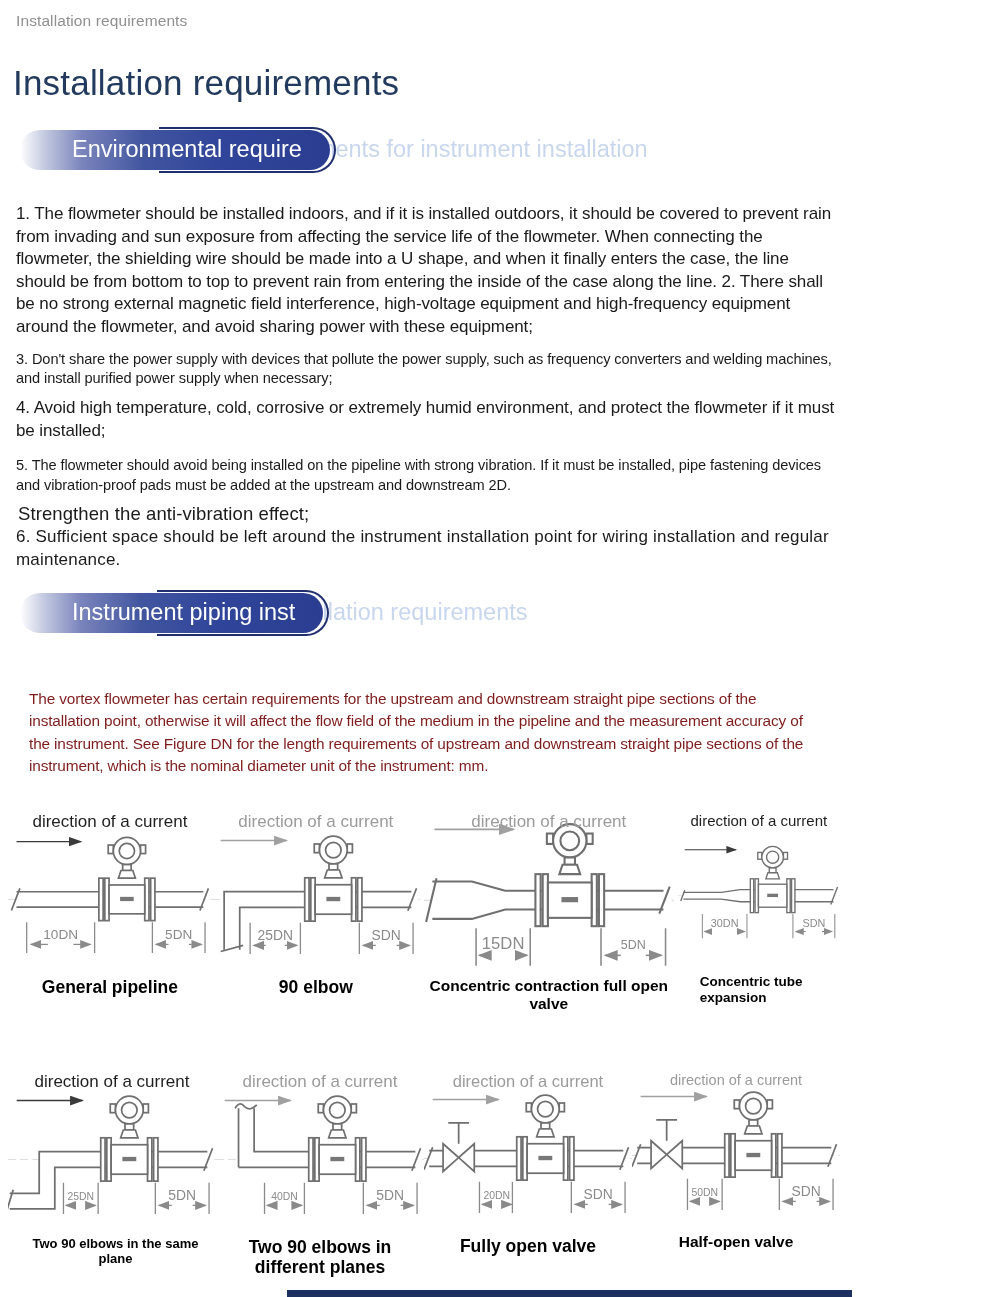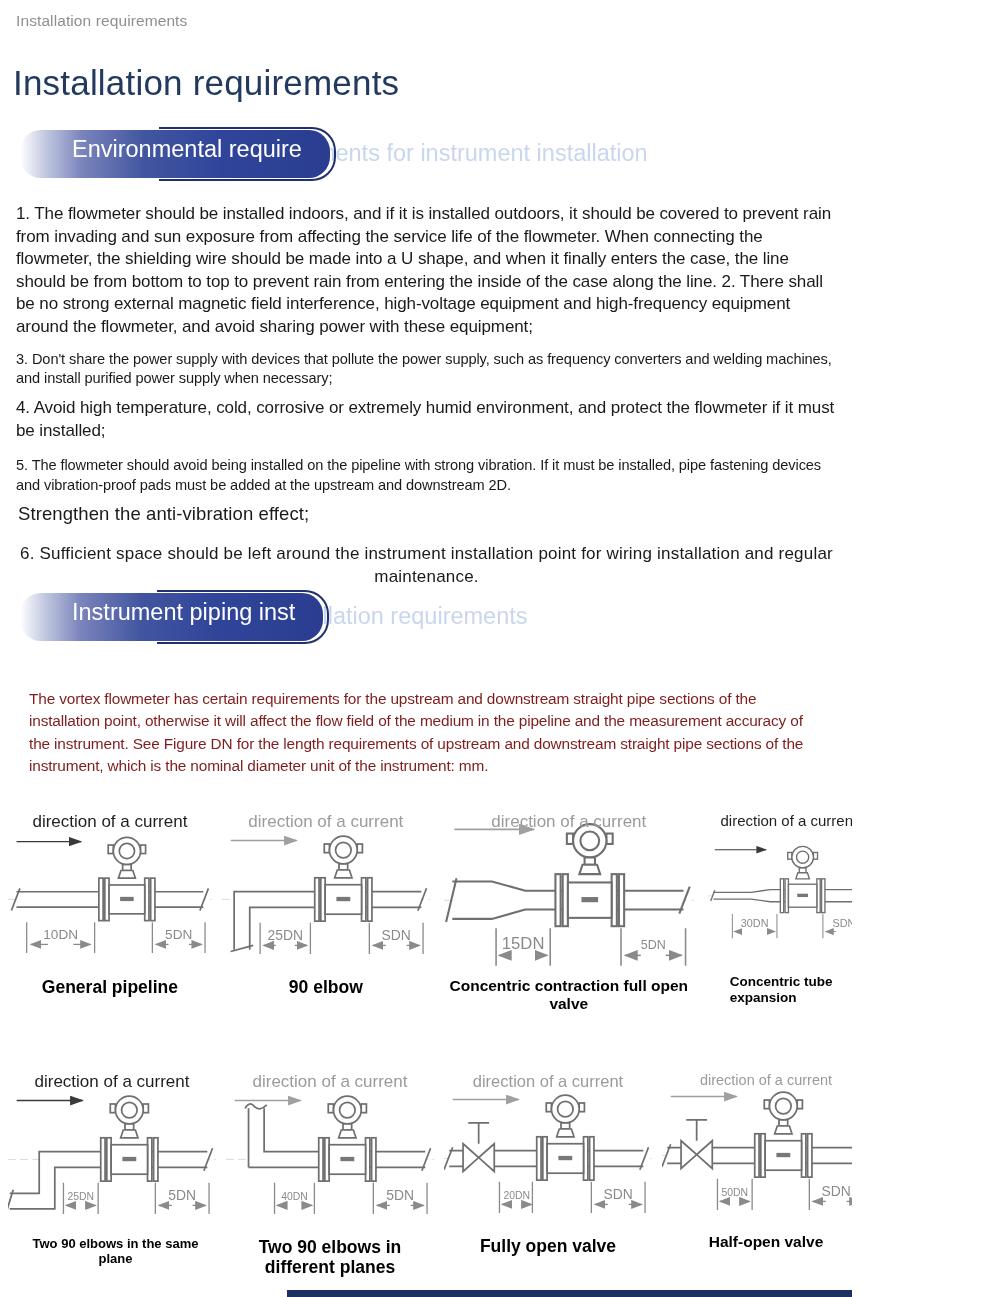--- a/index.html
+++ b/index.html
@@ -5,37 +5,37 @@
   html,body{margin:0;padding:0;background:#fff;}
   .page{position:relative;width:852px;height:1297px;background:#fff;overflow:hidden;
         font-family:"Liberation Sans",sans-serif;color:#1a1a1a;}
 
   .breadcrumb{position:absolute;top:12px;left:16px;font-size:15.5px;color:#8f8f8f;letter-spacing:.1px;}
   .page-title{position:absolute;top:40px;left:13px;font-size:35px;font-weight:500;color:#223a5e;letter-spacing:.2px;}
 
   .section-header{position:absolute;left:20px;display:flex;align-items:center;white-space:nowrap;}
   .sh1{top:130px;} .sh2{top:593px;}
   .pill{position:relative;z-index:2;display:inline-flex;align-items:center;height:38px;
-        padding:0 28px 10px 52px;border-radius:21px;color:#fff;font-size:23.5px;font-weight:500;
+        padding:0 28px 2px 52px;border-radius:21px;color:#fff;font-size:23.5px;font-weight:500;
         background:linear-gradient(90deg,#ffffff 0%,#c3c9e0 8%,#7a84bc 20%,#41559f 40%,#30459a 65%,#2a3d90 100%);}
   .pill::after{content:"";position:absolute;top:-3px;bottom:-3px;left:45%;right:-6px;
         border:2px solid #222f6e;border-left:0;border-radius:0 24px 24px 0;}
   .ghost{position:relative;z-index:1;margin-left:-14px;padding-bottom:2px;font-size:23.5px;color:#c8d6ee;font-weight:500;}
 
   .textblock{position:absolute;left:16px;right:15px;top:203px;}
   .p-lg{font-size:17px;line-height:1.33;letter-spacing:-.1px;margin:0;}
   .p-sm{font-size:14.6px;line-height:1.32;letter-spacing:-.1px;margin:0;}
   .mt1{margin-top:11px;} .mt2{margin-top:9px;} .mt3{margin-top:14px;}
   .strengthen{font-size:18.5px;margin:7px 0 0 2px;letter-spacing:.1px;}
-  .p6{margin-top:17px;letter-spacing:.2px;text-align:center;}
+  .p6{letter-spacing:.2px;}
 
   .piping-intro{position:absolute;left:17px;right:18px;top:676px;font-size:15.4px;line-height:1.45;
         letter-spacing:-.15px;color:#7f1d1d;font-weight:500;margin:12px;}
 
-  .diag-row{position:absolute;left:8px;right:12px;display:flex;gap:10px;}
+  .diag-row{position:absolute;left:8px;right:12px;display:flex;}
   .row1{top:812px;} .row2{top:1072px;}
   .row1 .d1{flex:0 0 24.5%;} .row1 .d2{flex:0 0 25%;} .row1 .d3{flex:0 0 31%;} .row1 .d4{flex:0 0 19.5%;}
   .row2 .dg{flex:0 0 25%;}
   .diag{display:flex;flex-direction:column;align-items:center;}
   .diag svg{width:100%;height:152px;display:block;}
   .dir{position:relative;z-index:2;font-size:17px;font-weight:500;color:#1f1f1f;margin-bottom:-12px;white-space:nowrap;}
   .dir.gray{color:#9b9b9b;} .dir.f15{font-size:15px;} .dir.f16{font-size:16.5px;} .dir.f14{font-size:14.5px;}
   .cap{margin-top:5px;font-weight:600;color:#000000;font-size:17.5px;text-align:center;line-height:1.15;}
   .cap.f15{font-size:15.5px;} .cap.f13{font-size:13px;margin-left:7px;}
   .cap.wrap{max-width:118px;text-align:left;font-size:13.5px;}

